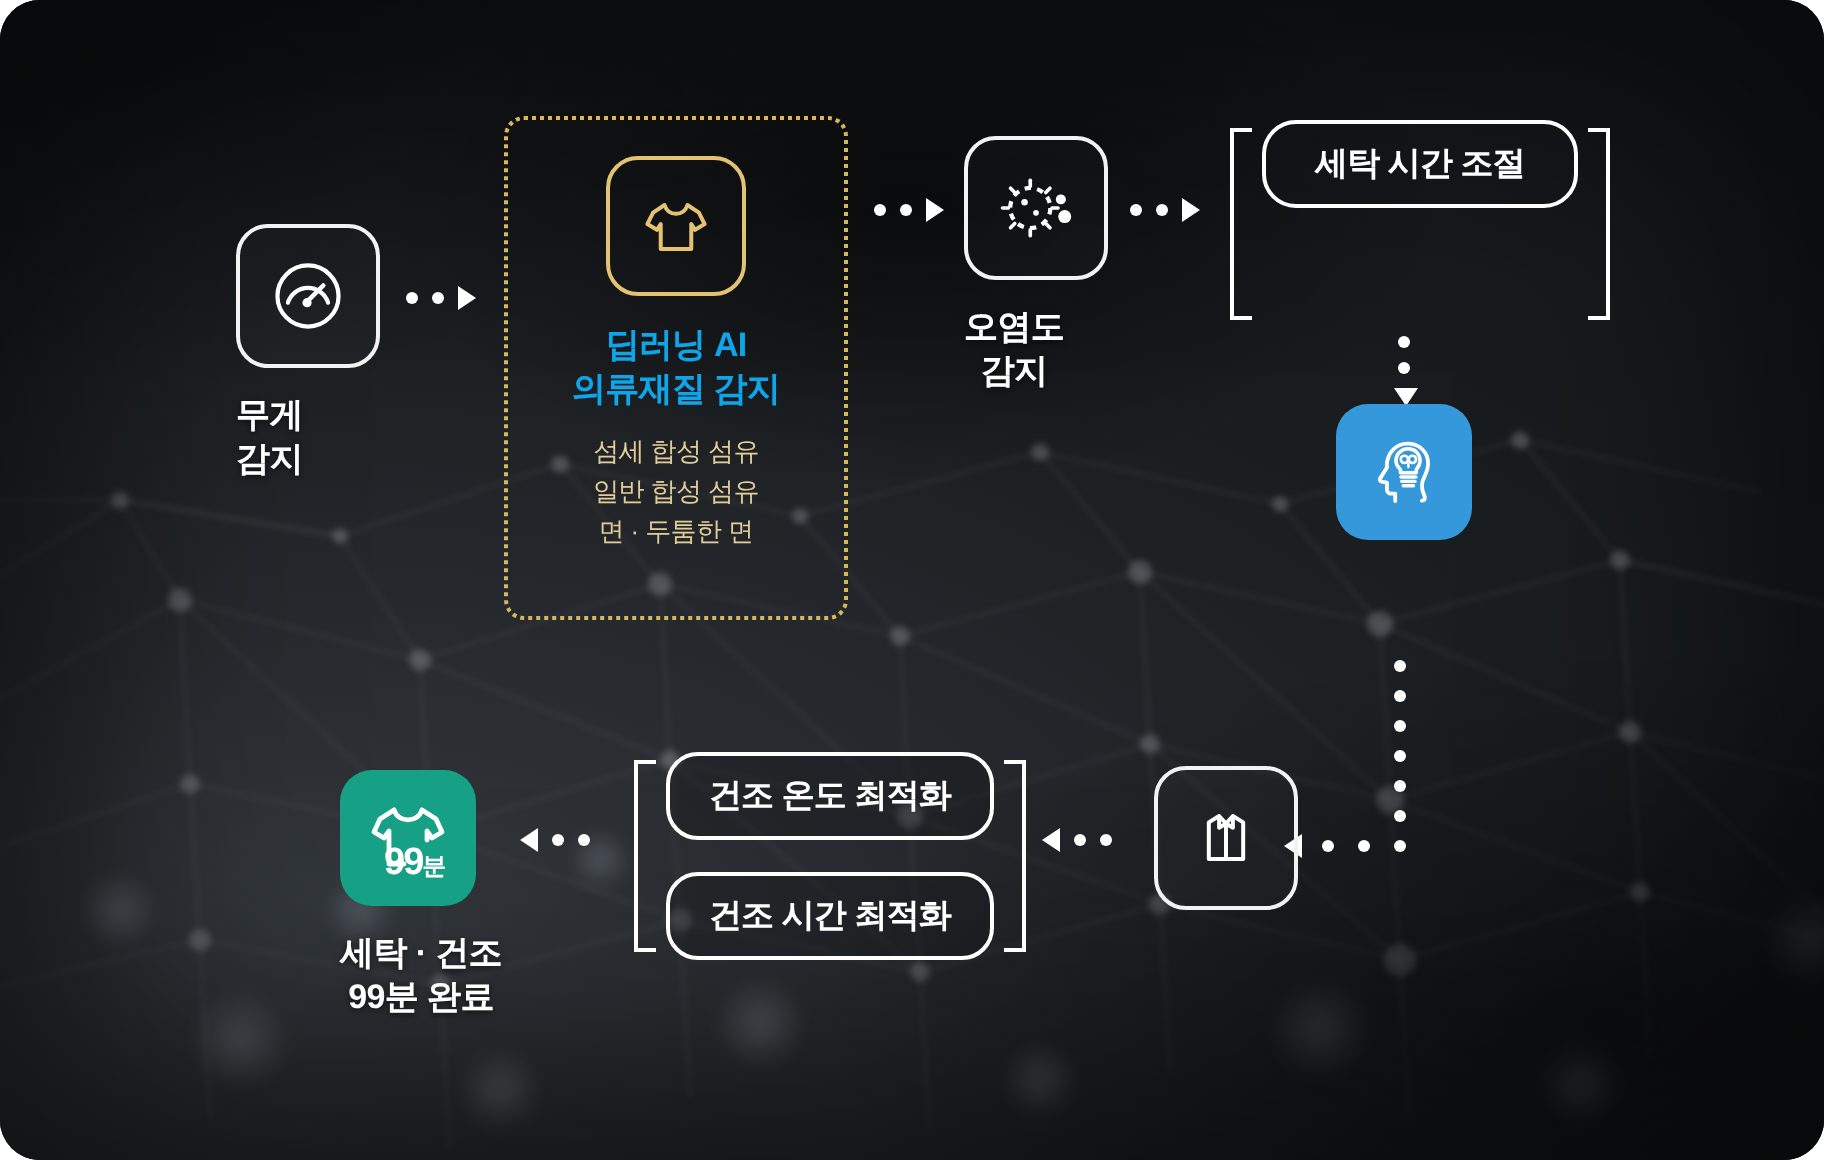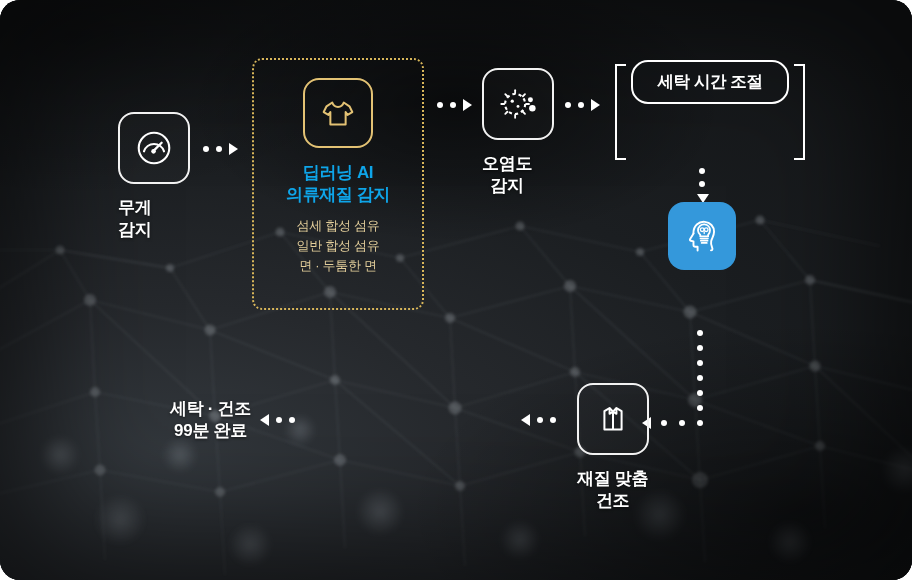--- a/index.html
+++ b/index.html
@@ -319,35 +319,49 @@
 
   <div class="node" style="left:577px;top:383px;">
     <div class="tile">
       <svg width="42" height="42" viewBox="0 0 44 44">
         <path d="M13 13.8 L18.4 10.5 L22 14.4 L25.6 10.5 L31 13.8 L31 33 L13 33 Z" fill="none" stroke="#ffffff" stroke-width="2.1" stroke-linejoin="round"></path>
         <path d="M18.4 10.5 L18.4 16.6 L22 14.4" fill="none" stroke="#ffffff" stroke-width="2.1" stroke-linejoin="round"></path>
         <path d="M25.6 10.5 L25.6 16.6 L22 14.4" fill="none" stroke="#ffffff" stroke-width="2.1" stroke-linejoin="round"></path>
         <path d="M22 14.4 L22 33" stroke="#ffffff" stroke-width="2.1"></path>
       </svg>
     </div>
-    <div class="caption">재질 맞춤
-건조</div>
   </div>
 
   <div class="conn" style="left:521px;top:413px;width:48px;height:14px;">
     <span class="tri left" style="left:0;top:1px;"></span>
     <span class="dot" style="left:16px;top:4px;"></span>
     <span class="dot" style="left:29px;top:4px;"></span>
   </div>
 
+  <div class="pill-group" style="left:317px;top:376px;width:196px;height:104px;">
+    <div class="bracket left" style="left:0;top:4px;height:96px;"></div>
+    <div class="bracket right" style="right:0;top:4px;height:96px;"></div>
+    <div class="pill" style="position:absolute;left:16px;top:0;width:164px;height:44px;">건조 온도 최적화</div>
+    <div class="pill" style="position:absolute;left:16px;top:60px;width:164px;height:44px;">건조 시간 최적화</div>
+  </div>
 
   <div class="conn" style="left:260px;top:413px;width:48px;height:14px;">
     <span class="tri left" style="left:0;top:1px;"></span>
     <span class="dot" style="left:16px;top:4px;"></span>
     <span class="dot" style="left:29px;top:4px;"></span>
   </div>
 
   <div class="node" style="left:170px;top:385px;">
+    <div class="tile filled green" style="width:68px;height:68px;position:relative;">
+      <svg width="52" height="52" viewBox="0 0 52 52">
+        <path d="M19 12 L12 16.5 L9 23 L14 26 L16.5 22.5 L16.5 39 L24 39" fill="none" stroke="#ffffff" stroke-width="2.4" stroke-linejoin="round" stroke-linecap="round"></path>
+        <path d="M33 12 L40 16.5 L43 23 L38 26 L35.5 22.5 L35.5 27" fill="none" stroke="#ffffff" stroke-width="2.4" stroke-linejoin="round" stroke-linecap="round"></path>
+        <path d="M19 12 C20.2 15.4 22.8 16.9 26 16.9 C29.2 16.9 31.8 15.4 33 12" fill="none" stroke="#ffffff" stroke-width="2.4" stroke-linejoin="round" stroke-linecap="round"></path>
+      </svg>
+      <span class="green-min" style="left:22px;top:36px;">
+        <span>99</span><small>분</small>
+      </span>
+    </div>
     <div class="caption">세탁 · 건조
 99분 완료</div>
   </div>
 
 </div>
 
 </body></html>

